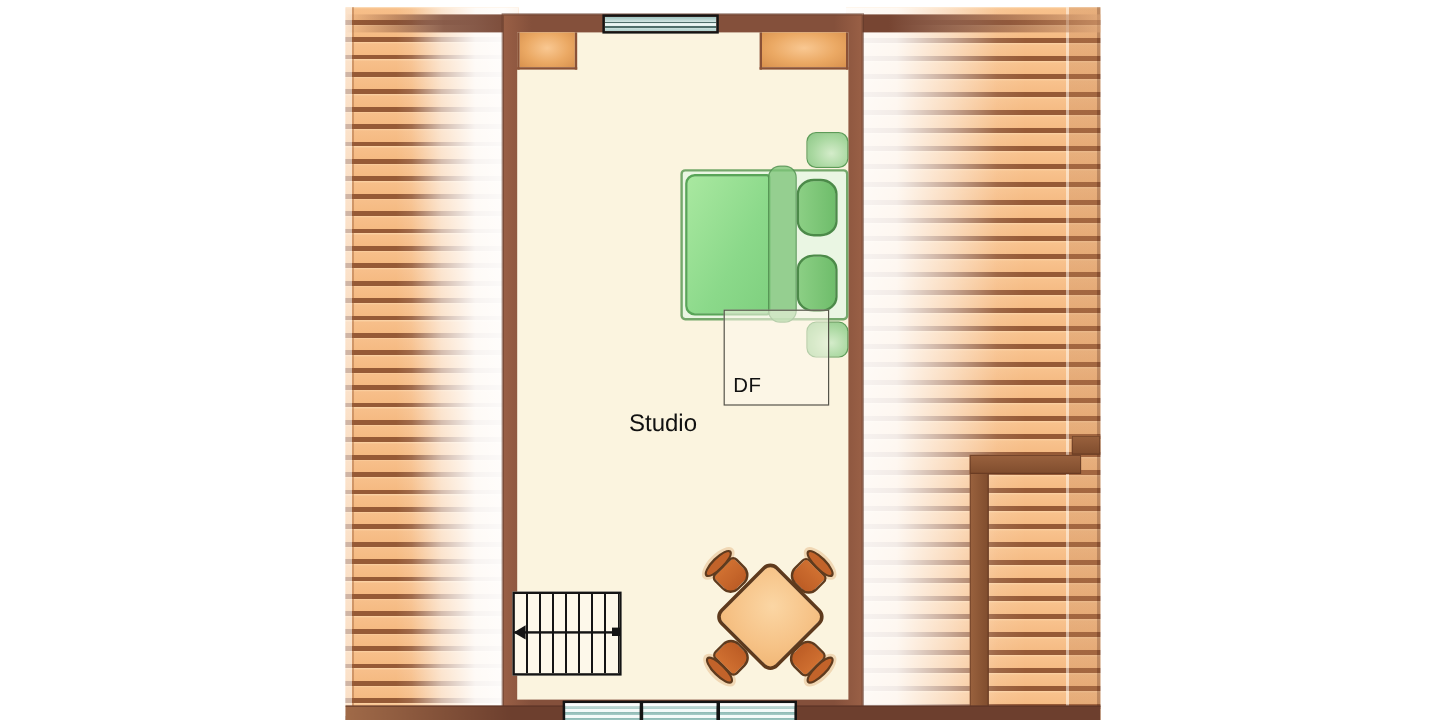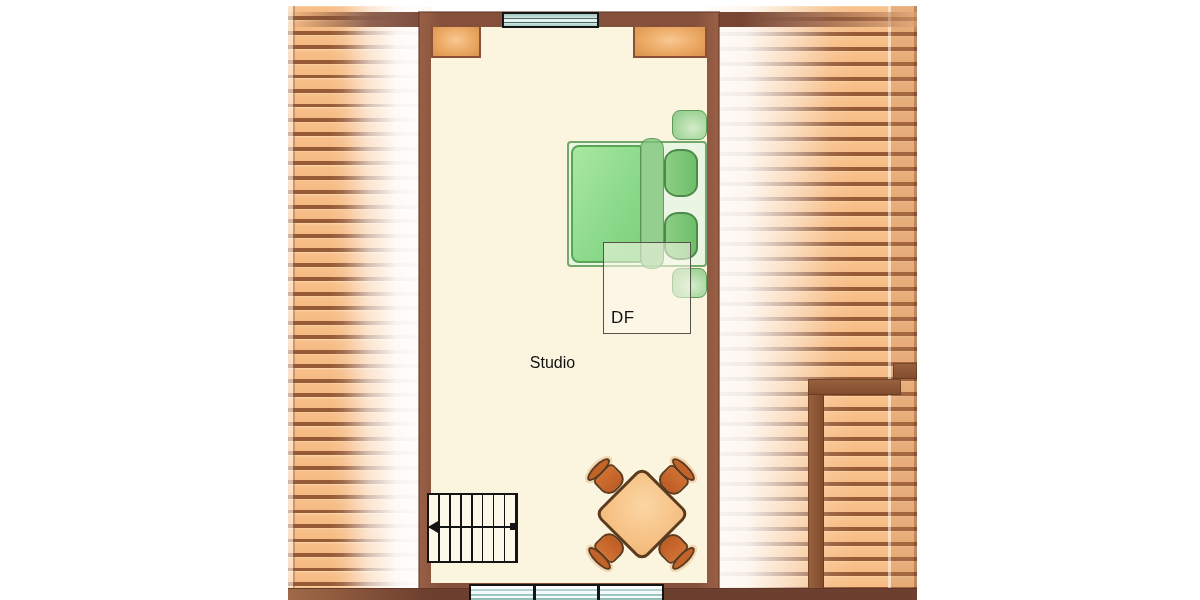--- a/index.html
+++ b/index.html
@@ -123,32 +123,32 @@
   .bed-cushion{
     width:35px;height:30px;left:672px;box-sizing:border-box;
     background:radial-gradient(ellipse at 60% 60%, #d4ecca 0%, #a9d8a0 55%, #8cc686 100%);
     border:1.5px solid #5d9c58;border-radius:8px;
   }
   .cushion-top{top:110px;}
   .cushion-bottom{top:268px;}
 
   
   .df-area{
-    left:603px;top:242px;width:88px;height:92px;box-sizing:border-box;
+    left:603px;top:258px;width:88px;height:80px;box-sizing:border-box;
     background:rgba(253,248,235,0.55);border:1.5px solid #55544a;
   }
   .df-text{
     position:absolute;left:7px;bottom:5px;
     font-size:17px;color:#111;letter-spacing:0.5px;
   }
 
   
   .studio-label{
     left:505px;top:342px;width:95px;text-align:center;
-    font-size:16px;color:#111;margin-top:12px;
+    font-size:20px;color:#111;
   }
 
   
   .stairs{
     left:427px;top:493px;width:91px;height:70px;box-sizing:border-box;
     background-color:#fdf8ea;border:2px solid #141414;
     background-image:repeating-linear-gradient(90deg,
       rgba(0,0,0,0) 0px, rgba(0,0,0,0) 9.3px, #141414 9.3px, #141414 10.9px);
   }
   .stair-line{position:absolute;left:0;right:0;top:31px;height:2px;background:#141414;}

